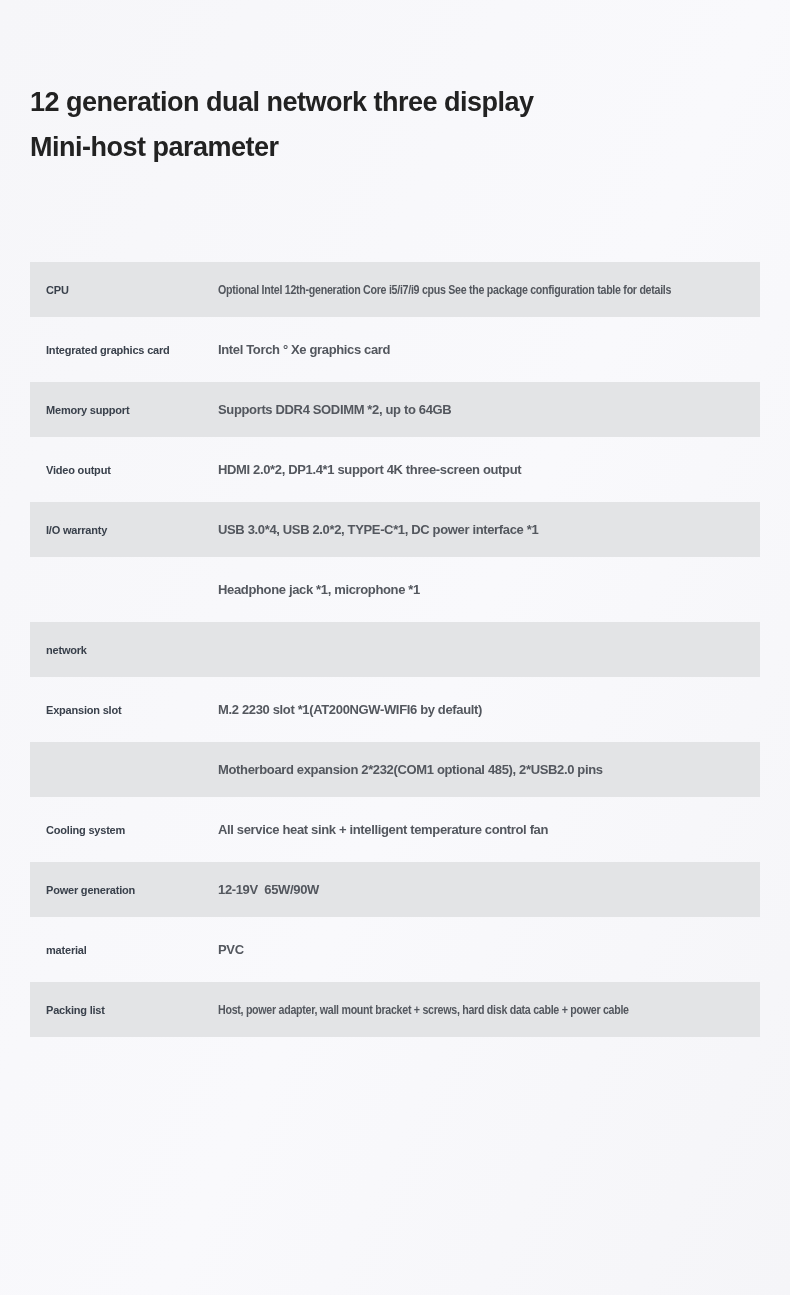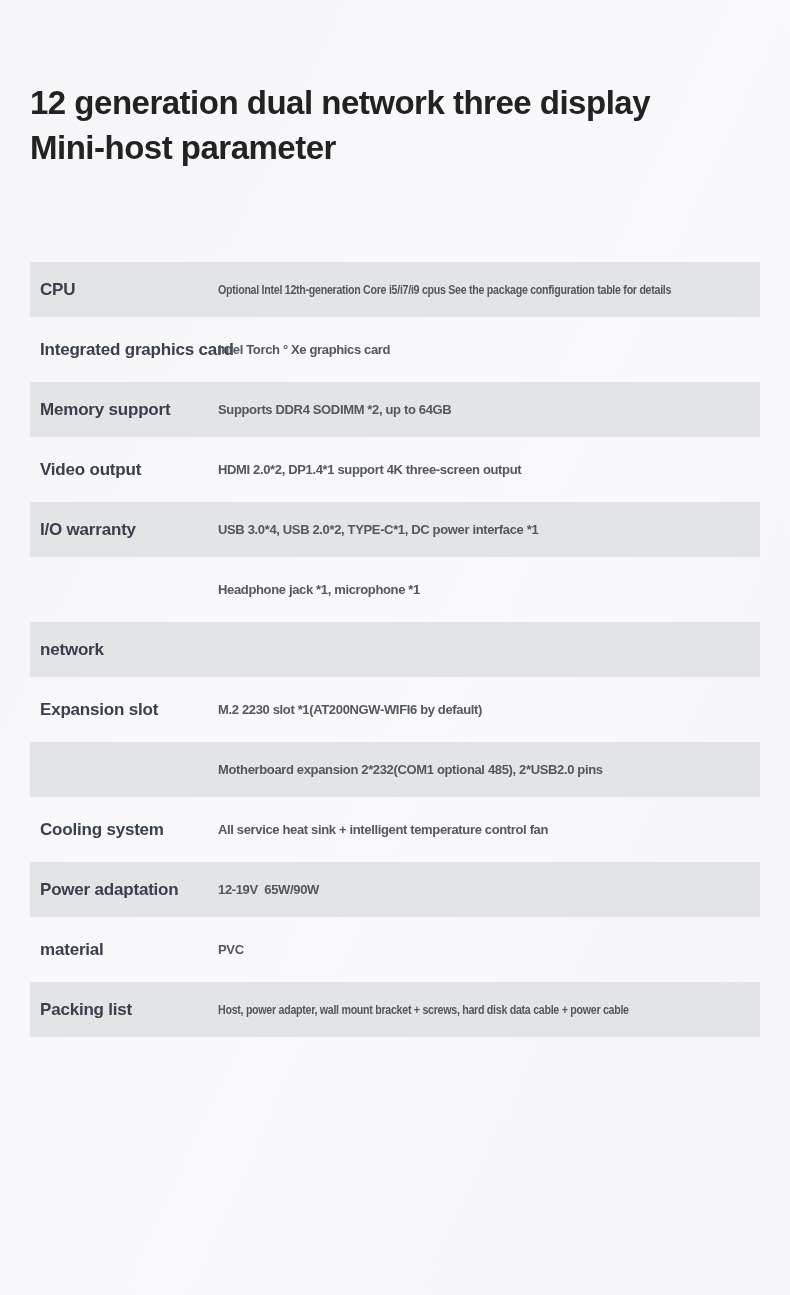--- a/index.html
+++ b/index.html
@@ -19,21 +19,21 @@
   body {
     position: relative;
     background: linear-gradient(115deg, #f6f6f9 0%, #f9f9fc 55%, #f5f5f8 100%);
     background-color: var(--bg);
   }
   .page-title {
     position: absolute;
     left: 30px;
     top: 80px;
     width: 720px;
-    font-size: 33px;
+    font-size: 27px;
     line-height: 45px;
     font-weight: 700;
     letter-spacing: -0.5px;
     color: var(--title);
   }
   .spec-table {
     position: absolute;
     left: 30px;
     top: 262px;
     width: 730px;
@@ -43,22 +43,22 @@
     margin-bottom: 5px;
     display: flex;
     align-items: center;
   }
   .row:nth-child(odd) {
     background: var(--stripe);
   }
   .row .label {
     flex: none;
     width: 188px;
-    padding-left: 10px;
-    font-size: 17px;
+    padding-left: 16px;
+    font-size: 11px;
     font-weight: 600;
     letter-spacing: -0.2px;
     color: var(--label);
     white-space: nowrap;
   }
   .row .value {
     flex: none;
     font-size: 13px;
     font-weight: 700;
     letter-spacing: -0.35px;
@@ -113,21 +113,21 @@
     </div>
     <div class="row">
       <span class="label"></span>
       <span class="value">Motherboard expansion 2*232(COM1 optional 485), 2*USB2.0 pins</span>
     </div>
     <div class="row">
       <span class="label">Cooling system</span>
       <span class="value">All service heat sink + intelligent temperature control fan</span>
     </div>
     <div class="row">
-      <span class="label">Power adaptation</span>
+      <span class="label">Power generation</span>
       <span class="value">12-19V  65W/90W</span>
     </div>
     <div class="row">
       <span class="label">material</span>
       <span class="value">PVC</span>
     </div>
     <div class="row">
       <span class="label">Packing list</span>
       <span class="value long">Host, power adapter, wall mount bracket + screws, hard disk data cable + power cable</span>
     </div>

